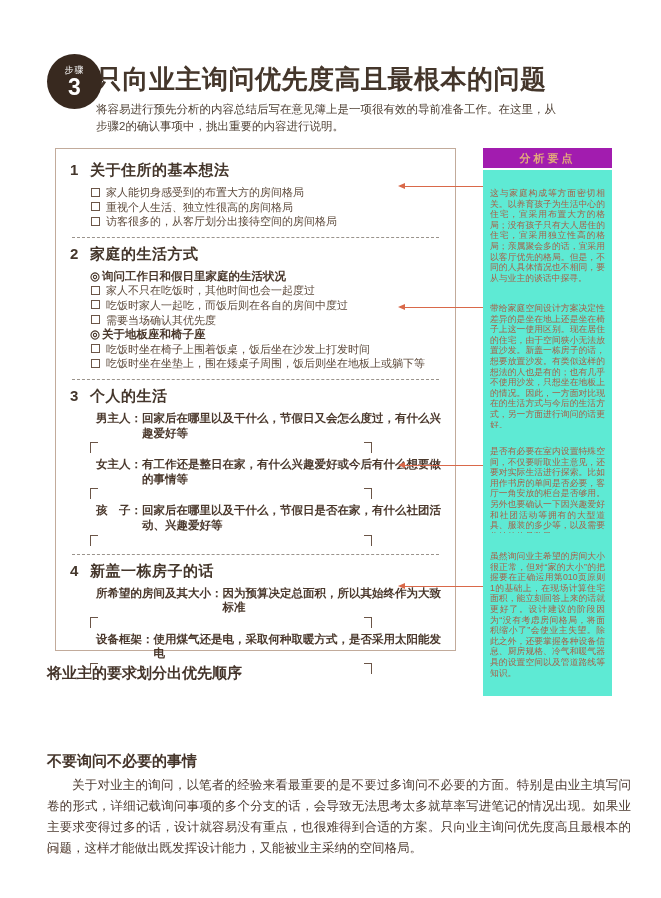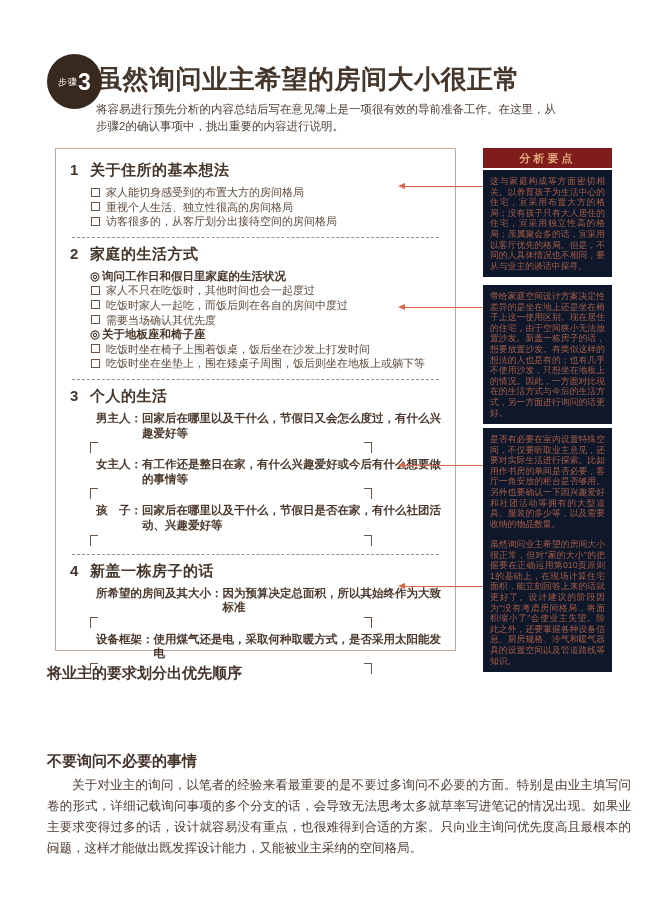--- a/index.html
+++ b/index.html
@@ -7,21 +7,21 @@
   body { font-family:"Liberation Sans", sans-serif; }
   .page {
     position:relative; width:661px; height:898px; margin:0 auto;
     background:#ffffff; overflow:hidden; color:#4a382e;
   }
 
   
   .step-badge {
     position:absolute; left:47px; top:54px; width:55px; height:55px;
     background:#38291f; border-radius:50%; color:#fff;
-    display:flex; flex-direction:row; align-items:center; justify-content:center;
+    display:flex; flex-direction:column; align-items:center; justify-content:center;
     z-index:2;
   }
   .step-badge .step-label { font-size:9px; letter-spacing:1px; line-height:10px; }
   .step-badge .step-number { font-size:23px; font-weight:bold; line-height:24px; }
   .page-title {
     position:absolute; left:96px; top:62px; width:540px;
     font-size:26px; font-weight:bold; color:#44362b; letter-spacing:0.5px;
   }
   .intro {
     position:absolute; left:96px; top:101px; width:468px;
@@ -58,27 +58,27 @@
     content:""; position:absolute; right:0; top:0; width:7px; height:10px;
     border-right:1.5px solid #6b5547; border-top:1.5px solid #6b5547;
   }
   .sep {
     border:none; border-top:1.5px dashed #9a938c; margin:8px 2px 7px 2px; height:0;
   }
 
   
   .analysis-header {
     position:absolute; left:483px; top:148px; width:129px; height:20px;
-    background:#7f1d1d; color:#e2a87c; font-size:11px; font-weight:bold;
+    background:#a21caf; color:#e2a87c; font-size:11px; font-weight:bold;
     letter-spacing:3px; display:flex; align-items:center; justify-content:center;
   }
   .note {
     position:absolute; left:483px; width:129px;
-    background:#0f172a; color:#a85f48; font-size:8.8px; line-height:10.6px;
-    padding:6px 7px; text-align:justify;
+    background:#5eead4; color:#a85f48; font-size:8.8px; line-height:10.6px;
+    padding:18px 7px; text-align:justify;
   }
   .arrow {
     position:absolute; height:0; border-top:1.5px solid #d9694a; z-index:3;
   }
   .arrow::before {
     content:""; position:absolute; left:-7px; top:-4.3px;
     border-top:3.5px solid transparent; border-bottom:3.5px solid transparent;
     border-right:7px solid #d9694a;
   }
 
@@ -93,21 +93,21 @@
 </style>
 </head>
 <body>
 
 <div class="page">
 
   <div class="step-badge">
     <span class="step-label">步骤</span>
     <span class="step-number">3</span>
   </div>
-  <h1 class="page-title">虽然询问业主希望的房间大小很正常</h1>
+  <h1 class="page-title">只向业主询问优先度高且最根本的问题</h1>
   <p class="intro">将容易进行预先分析的内容总结后写在意见簿上是一项很有效的导前准备工作。在这里，从步骤2的确认事项中，挑出重要的内容进行说明。</p>
 
   <div class="check-box">
     <div>
         <div class="section">
           <div class="sec-heading">
             <span class="sec-num">1</span>
             <span class="sec-title">关于住所的基本想法</span>
           </div>
           <div class="sec-items">

